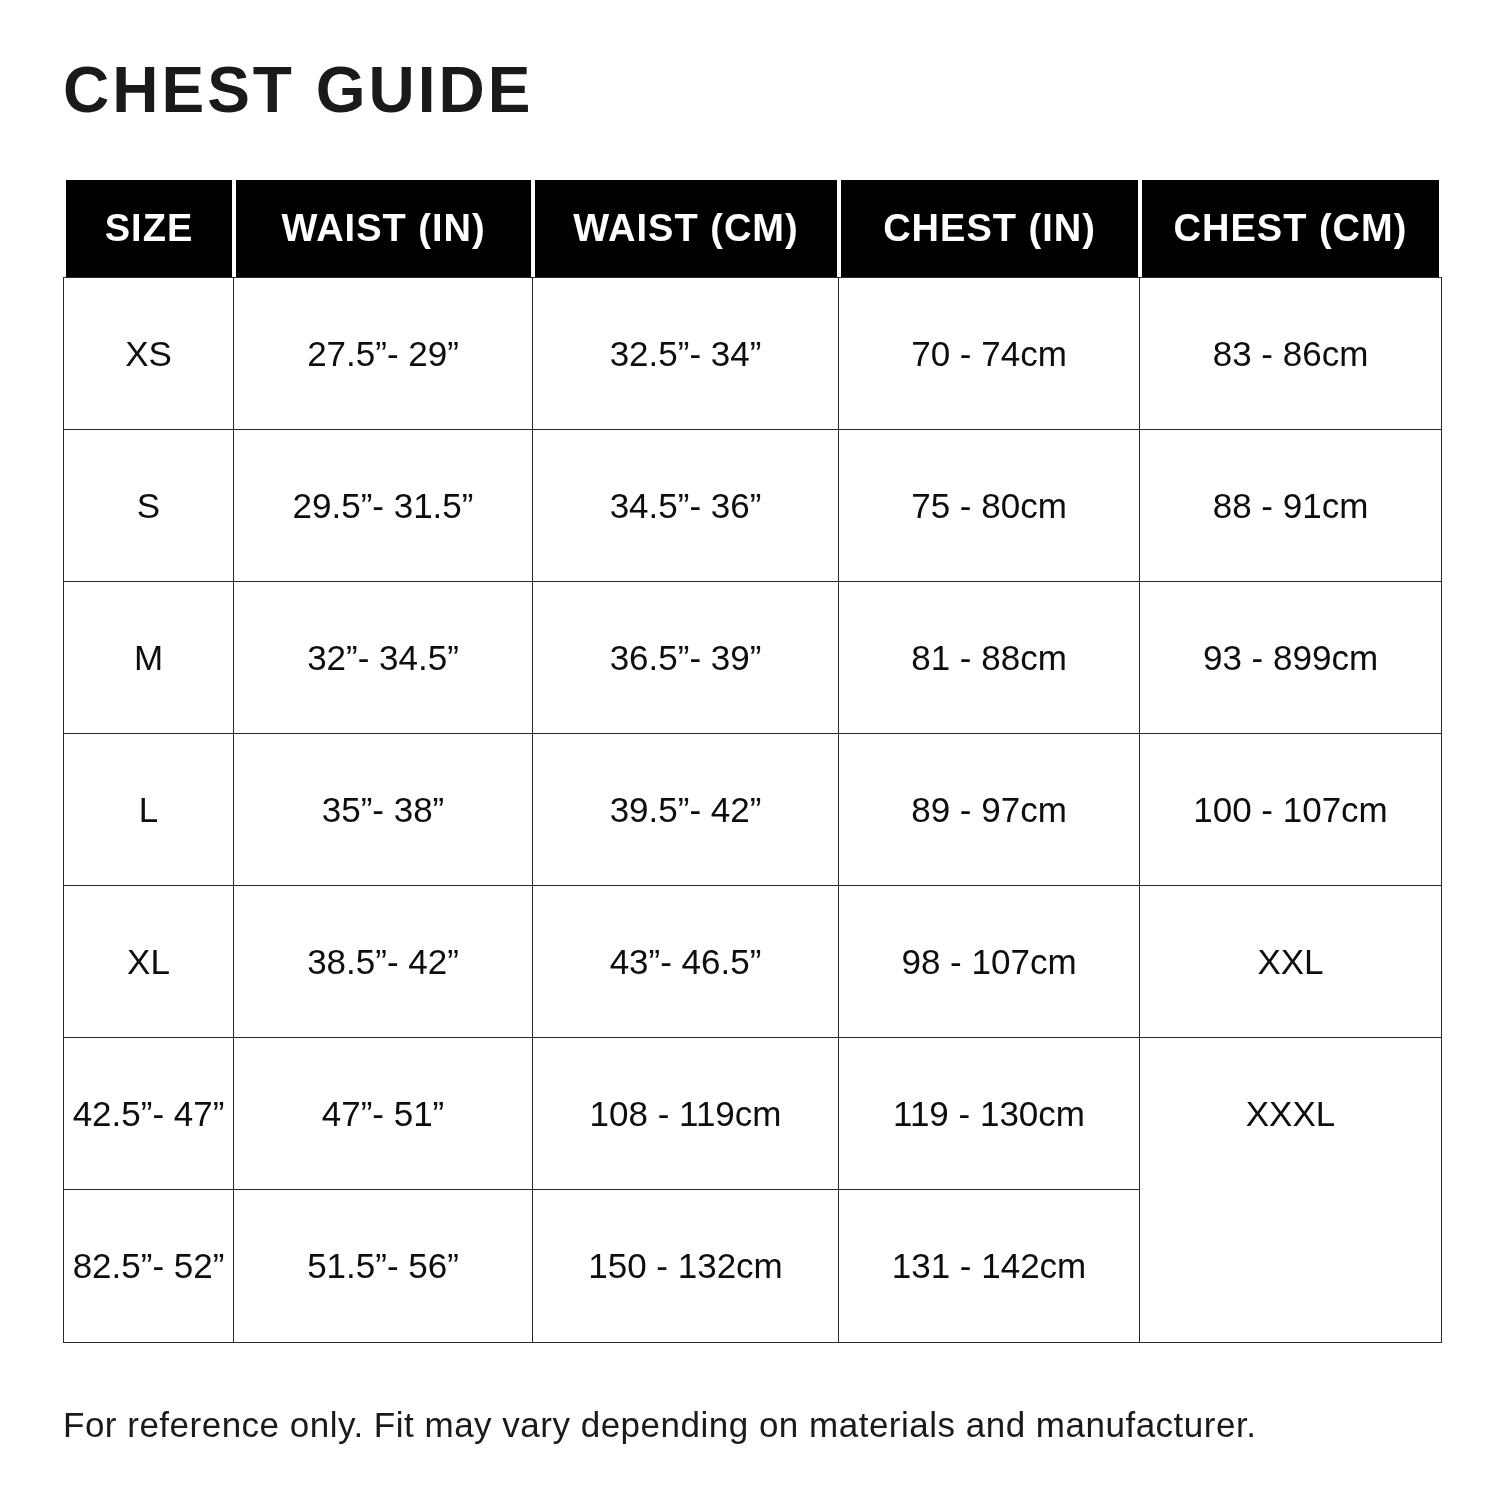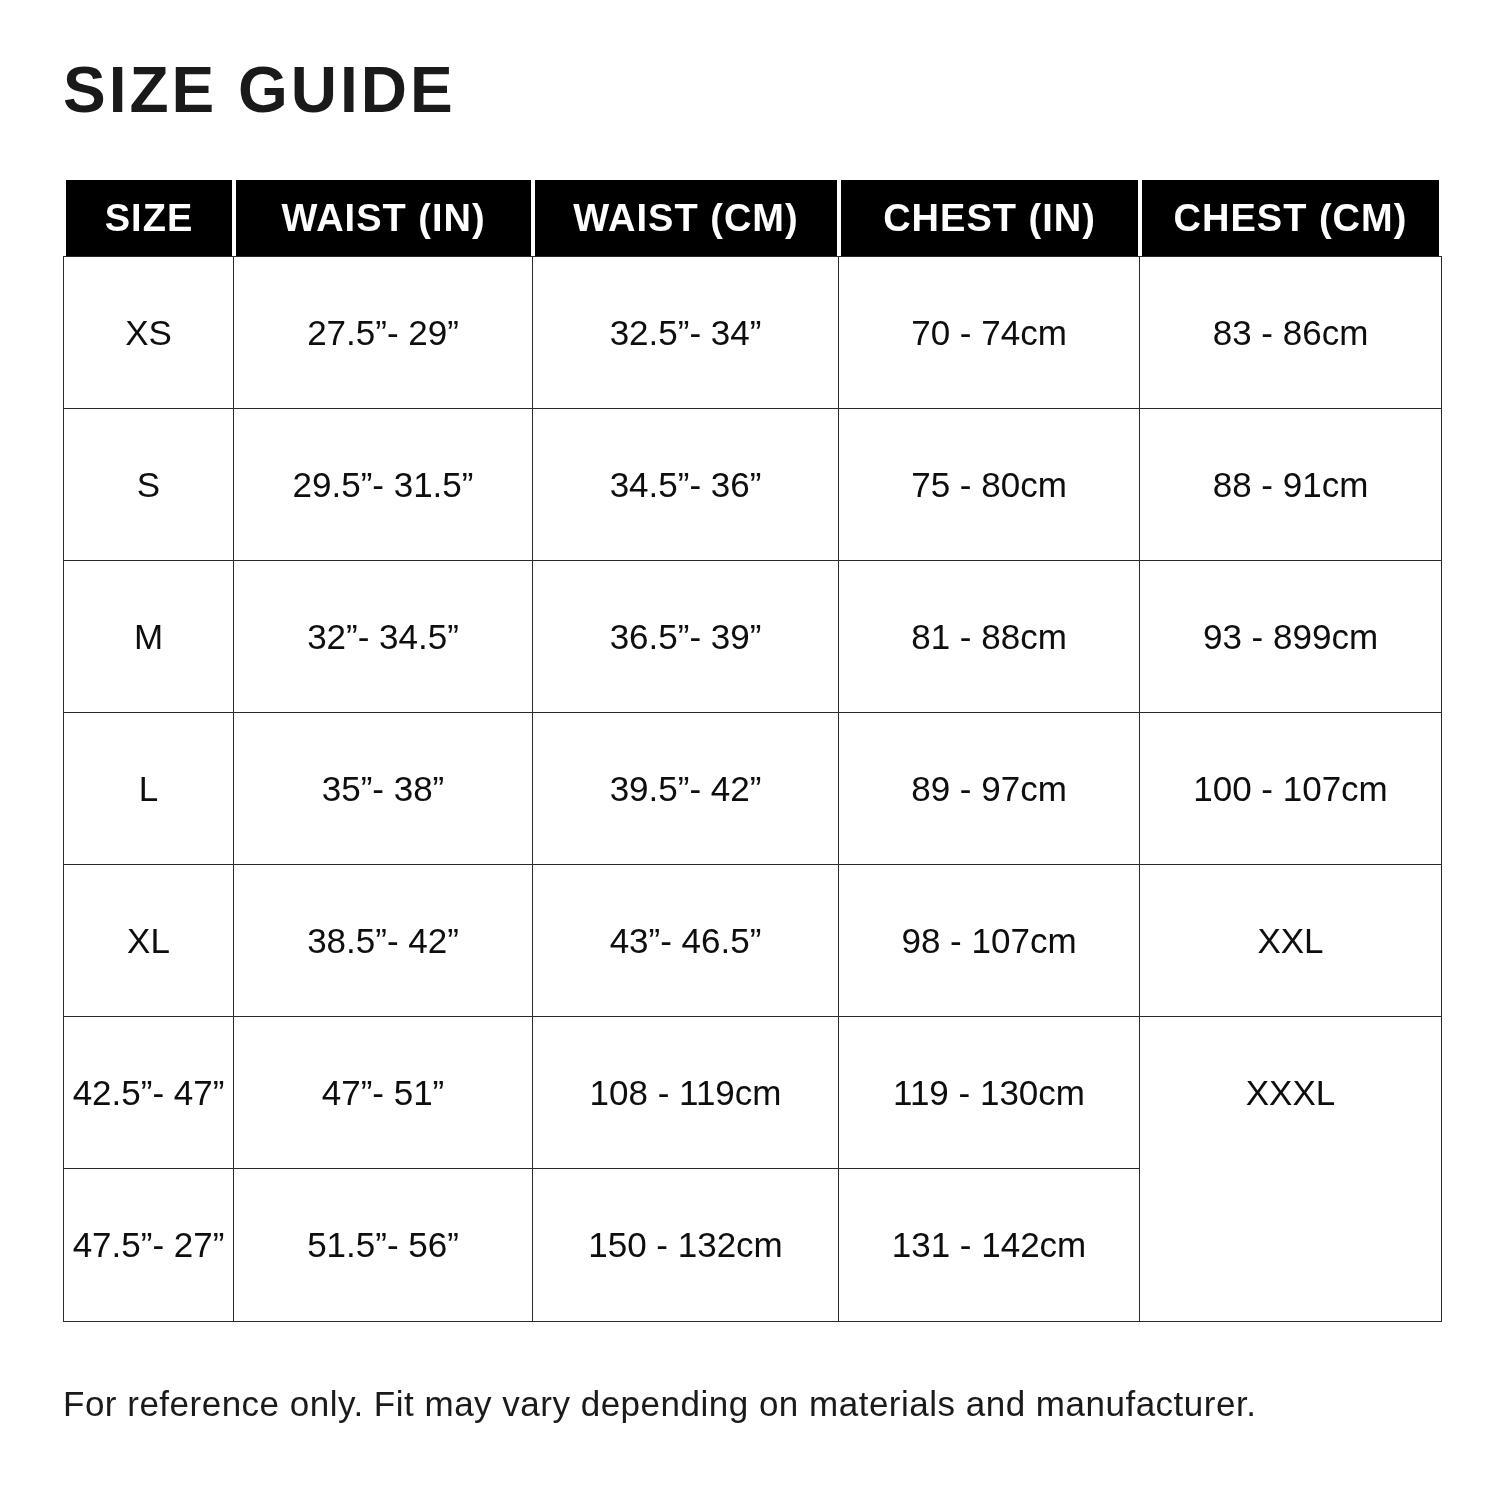--- a/index.html
+++ b/index.html
@@ -28,21 +28,21 @@
   }
   .thead {
     display: grid;
     grid-template-columns: 170px 299px 306px 301px 301px;
     width: 1377px;
     margin-left: 1px;
   }
   .th {
     background: #000000;
     color: #ffffff;
-    height: 76px;
+    height: 97px;
     margin: 0 2px;
     display: flex;
     align-items: center;
     justify-content: center;
     font-size: 38px;
     font-weight: bold;
     letter-spacing: 1px;
     white-space: nowrap;
   }
   .tbody {
@@ -69,21 +69,21 @@
     font-size: 35px;
     color: #1a1a1a;
     letter-spacing: 0.5px;
   }
 </style>
 </head>
 <body>
 
 <div class="page">
 
-  <h1 class="title">SIZE GUIDE</h1>
+  <h1 class="title">CHEST GUIDE</h1>
 
   <div class="size-table">
 
     <div class="thead">
       <div class="th">SIZE</div>
       <div class="th">WAIST (IN)</div>
       <div class="th">WAIST (CM)</div>
       <div class="th">CHEST (IN)</div>
       <div class="th">CHEST (CM)</div>
     </div>
@@ -119,21 +119,21 @@
       <div class="td">43”- 46.5”</div>
       <div class="td">98 - 107cm</div>
 
       <div class="td">XXL</div>
       <div class="td">42.5”- 47”</div>
       <div class="td">47”- 51”</div>
       <div class="td">108 - 119cm</div>
       <div class="td">119 - 130cm</div>
 
       <div class="td">XXXL</div>
-      <div class="td">47.5”- 27”</div>
+      <div class="td">82.5”- 52”</div>
       <div class="td">51.5”- 56”</div>
       <div class="td">150 - 132cm</div>
       <div class="td">131 - 142cm</div>
 
     </div>
   </div>
 
   <p class="footnote">For reference only. Fit may vary depending on materials and manufacturer.</p>
 
 </div>

